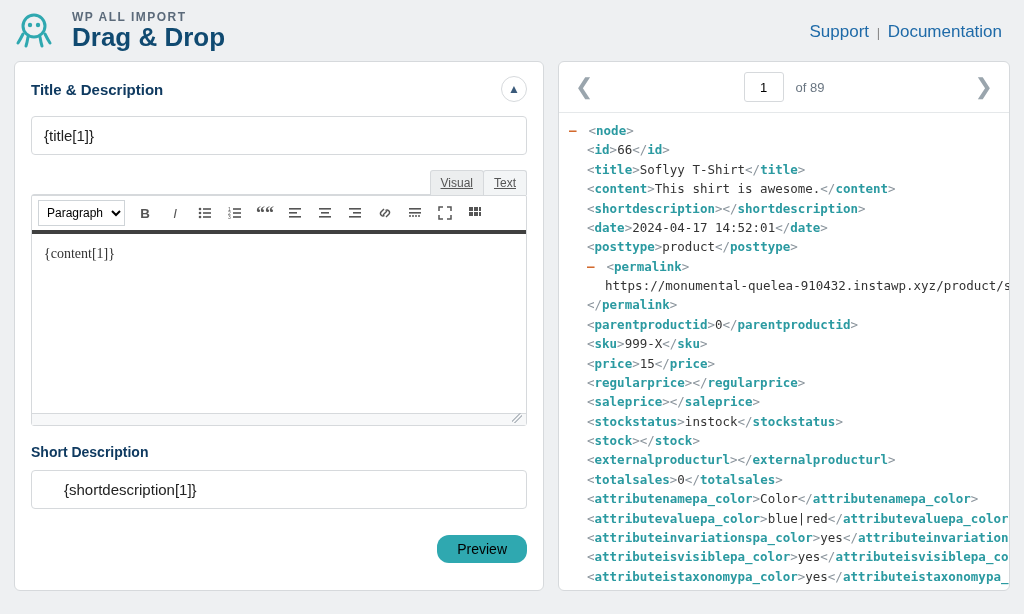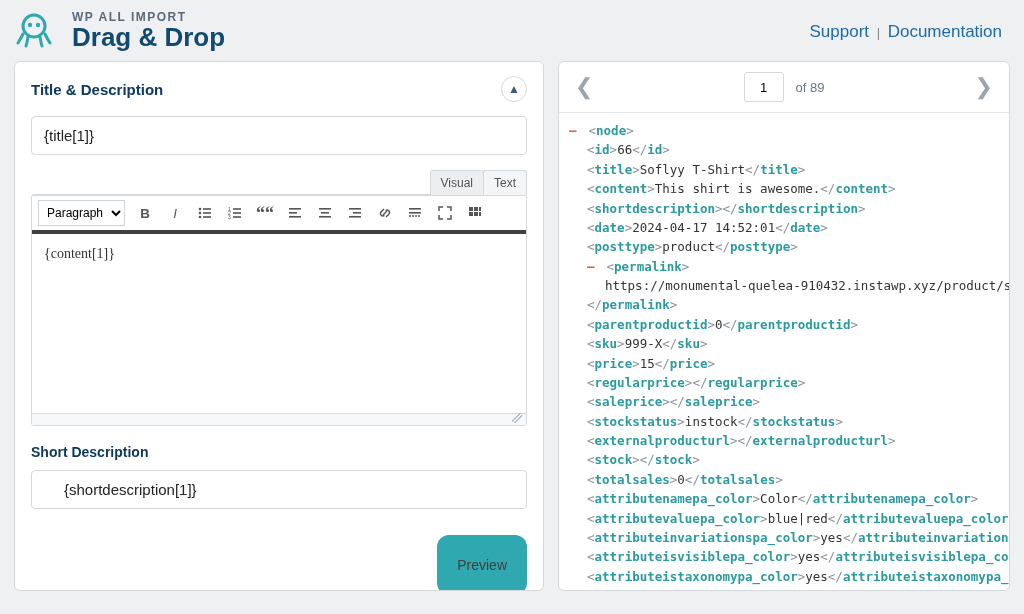--- a/index.html
+++ b/index.html
@@ -49,21 +49,21 @@
     padding:10px 12px; font-size:15px; margin-bottom:14px;
     font-family:inherit; color:#222;
   }
 
   .editor-wrap { border:1px solid #d6d9dc; border-radius:3px; margin-bottom:18px; }
   .tab-row { display:flex; justify-content:flex-end; }
   .etab {
     border:1px solid #d6d9dc; border-bottom:none; background:#f3f5f6;
     padding:5px 10px; font-size:12px; color:#555; cursor:pointer;
     position:relative; top:1px; margin-left:-1px;
-    border-top-left-radius:3px; border-top-right-radius:3px;
+    border-top-left-radius:3px; border-top-right-radius:3px;text-decoration:underline;
   }
   .etab.active { background:#eceeef; }
   .toolbar {
     display:flex; align-items:center; gap:2px; padding:4px 6px;
     border-bottom:4px solid #404040; border-top:1px solid #d6d9dc;
   }
   .tb-select {
     height:26px; font-size:12px; border:1px solid #cfd4d8; background:#fff;
     padding:2px 4px; margin-right:4px;
   }
@@ -79,22 +79,22 @@
   }
   .resize-bar { height:12px; background:#f7f8f9; border-top:1px solid #d6d9dc; position:relative; }
   .resize-bar::after{
     content:""; position:absolute; right:4px; bottom:2px; width:10px; height:10px;
     background:linear-gradient(135deg, transparent 40%, #b9bfc5 40%, #b9bfc5 50%, transparent 50%, transparent 60%, #b9bfc5 60%, #b9bfc5 70%, transparent 70%);
   }
 
   .sub-label { color:#0f3a60; font-size:14px; font-weight:700; margin-bottom:10px; }
   .btn-row { display:flex; justify-content:flex-end; margin-top:10px; }
   .preview-btn {
-    background:#2fa8b0; color:#404040; border:none; border-radius:12px;
-    padding:22px 20px; font-size:14px; cursor:pointer;
+    background:#2fa8b0; color:#000000; border:none; border-radius:12px;
+    padding:6px 20px; font-size:14px; cursor:pointer;
   }
 
   
   .pager {
     display:flex; align-items:center; justify-content:space-between;
     padding:8px 10px; border-bottom:1px solid #e5e8ea;
   }
   .arrow { color:#9aa5ad; cursor:pointer; padding:4px 6px; font-size:22px; }
   .pager-mid { display:flex; align-items:center; gap:12px; }
   .page-input {
@@ -278,22 +278,22 @@
           <div class="row"><span class="ind1"></span><span class="br">&lt;</span><span class="tg">posttype</span><span class="br">&gt;</span><span class="va">product</span><span class="br">&lt;/</span><span class="tg">posttype</span><span class="br">&gt;</span></div>
           <div class="row"><span class="ind1"></span><span class="toggle">–</span> <span class="br">&lt;</span><span class="tg">permalink</span><span class="br">&gt;</span></div>
           <div class="row"><span class="ind2"></span><span class="va">https://monumental-quelea-910432.instawp.xyz/product/soflyy-t-shirt/</span></div>
           <div class="row"><span class="ind1"></span><span class="br">&lt;/</span><span class="tg">permalink</span><span class="br">&gt;</span></div>
           <div class="row"><span class="ind1"></span><span class="br">&lt;</span><span class="tg">parentproductid</span><span class="br">&gt;</span><span class="va">0</span><span class="br">&lt;/</span><span class="tg">parentproductid</span><span class="br">&gt;</span></div>
           <div class="row"><span class="ind1"></span><span class="br">&lt;</span><span class="tg">sku</span><span class="br">&gt;</span><span class="va">999-X</span><span class="br">&lt;/</span><span class="tg">sku</span><span class="br">&gt;</span></div>
           <div class="row"><span class="ind1"></span><span class="br">&lt;</span><span class="tg">price</span><span class="br">&gt;</span><span class="va">15</span><span class="br">&lt;/</span><span class="tg">price</span><span class="br">&gt;</span></div>
           <div class="row"><span class="ind1"></span><span class="br">&lt;</span><span class="tg">regularprice</span><span class="br">&gt;</span><span class="va"></span><span class="br">&lt;/</span><span class="tg">regularprice</span><span class="br">&gt;</span></div>
           <div class="row"><span class="ind1"></span><span class="br">&lt;</span><span class="tg">saleprice</span><span class="br">&gt;</span><span class="va"></span><span class="br">&lt;/</span><span class="tg">saleprice</span><span class="br">&gt;</span></div>
           <div class="row"><span class="ind1"></span><span class="br">&lt;</span><span class="tg">stockstatus</span><span class="br">&gt;</span><span class="va">instock</span><span class="br">&lt;/</span><span class="tg">stockstatus</span><span class="br">&gt;</span></div>
+          <div class="row"><span class="ind1"></span><span class="br">&lt;</span><span class="tg">stock</span><span class="br">&gt;</span><span class="va"></span><span class="br">&lt;/</span><span class="tg">stock</span><span class="br">&gt;</span></div>
           <div class="row"><span class="ind1"></span><span class="br">&lt;</span><span class="tg">externalproducturl</span><span class="br">&gt;</span><span class="va"></span><span class="br">&lt;/</span><span class="tg">externalproducturl</span><span class="br">&gt;</span></div>
-          <div class="row"><span class="ind1"></span><span class="br">&lt;</span><span class="tg">stock</span><span class="br">&gt;</span><span class="va"></span><span class="br">&lt;/</span><span class="tg">stock</span><span class="br">&gt;</span></div>
           <div class="row"><span class="ind1"></span><span class="br">&lt;</span><span class="tg">totalsales</span><span class="br">&gt;</span><span class="va">0</span><span class="br">&lt;/</span><span class="tg">totalsales</span><span class="br">&gt;</span></div>
           <div class="row"><span class="ind1"></span><span class="br">&lt;</span><span class="tg">attributenamepa_color</span><span class="br">&gt;</span><span class="va">Color</span><span class="br">&lt;/</span><span class="tg">attributenamepa_color</span><span class="br">&gt;</span></div>
           <div class="row"><span class="ind1"></span><span class="br">&lt;</span><span class="tg">attributevaluepa_color</span><span class="br">&gt;</span><span class="va">blue|red</span><span class="br">&lt;/</span><span class="tg">attributevaluepa_color</span><span class="br">&gt;</span></div>
           <div class="row"><span class="ind1"></span><span class="br">&lt;</span><span class="tg">attributeinvariationspa_color</span><span class="br">&gt;</span><span class="va">yes</span><span class="br">&lt;/</span><span class="tg">attributeinvariationspa_color</span></div>
           <div class="row"><span class="ind1"></span><span class="br">&lt;</span><span class="tg">attributeisvisiblepa_color</span><span class="br">&gt;</span><span class="va">yes</span><span class="br">&lt;/</span><span class="tg">attributeisvisiblepa_color</span></div>
           <div class="row"><span class="ind1"></span><span class="br">&lt;</span><span class="tg">attributeistaxonomypa_color</span><span class="br">&gt;</span><span class="va">yes</span><span class="br">&lt;/</span><span class="tg">attributeistaxonomypa_color</span></div>
           <div class="row"><span class="ind1"></span><span class="br">&lt;</span><span class="tg">attributenamepa_shape</span><span class="br">&gt;</span><span class="va">Shape</span><span class="br">&lt;/</span><span class="tg">attributenamepa_shape</span><span class="br">&gt;</span></div>
         </div>
   </div>
 

